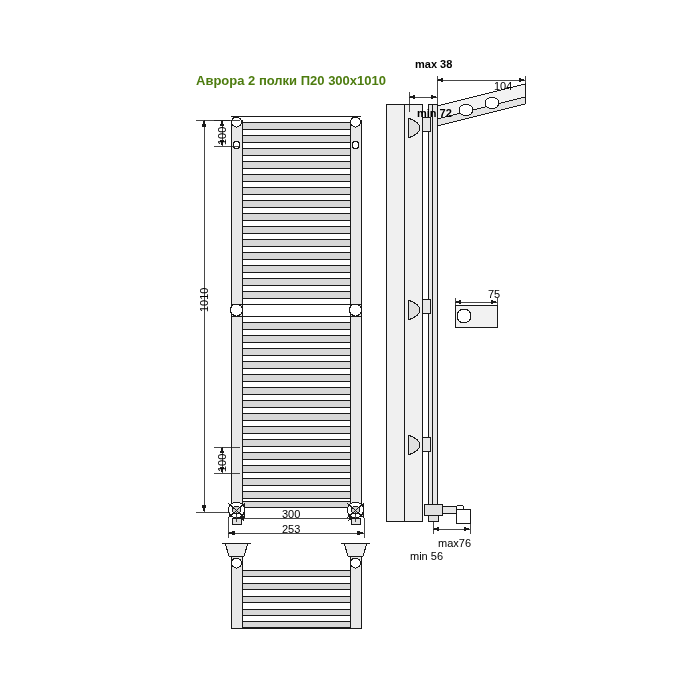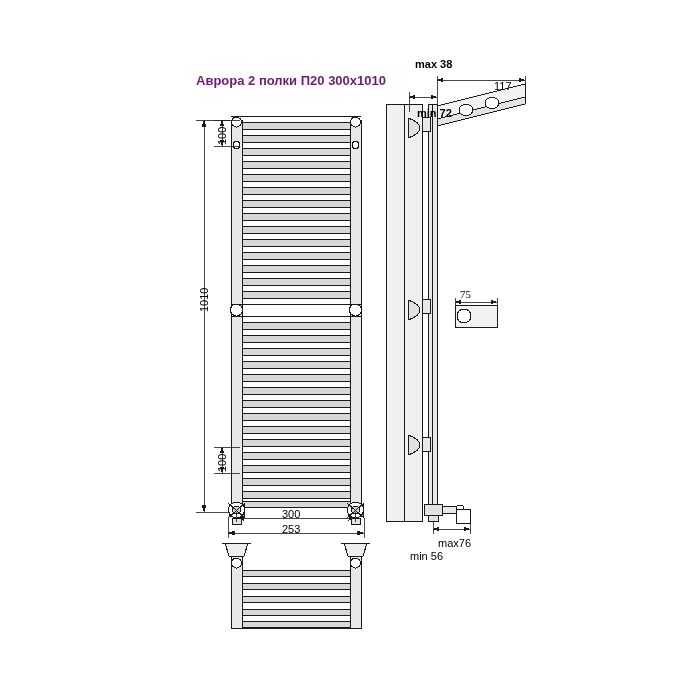--- a/index.html
+++ b/index.html
@@ -36,21 +36,21 @@
     white-space: pre;
   }
   .lbl.bold {
     font-weight: bold;
   }
   .title {
     position: absolute;
     font-family: "Liberation Sans", sans-serif;
     font-size: 13px;
     font-weight: bold;
-    color: #701a75;
+    color: #4d7c0f;
     white-space: pre;
   }
   .vert {
     transform: rotate(-90deg);
     transform-origin: left top;
   }
 </style>
 </head>
 <body>
 
@@ -249,29 +249,29 @@
       </g>
 
     </g>
   </svg>
 
   <div class="title" style="left:196px; top:73px;">Аврора 2 полки П20 300х1010</div>
 
   <div class="lbl bold" style="left:415px; top:58px;">max 38</div>
   <div class="lbl bold" style="left:417px; top:71px;margin-top:36px;">min 72</div>
 
-  <div class="lbl" style="left:494px; top:80px;">117</div>
+  <div class="lbl" style="left:494px; top:80px;">104</div>
 
   <div class="lbl vert" style="left:216px; top:145px;">100</div>
 
   <div class="lbl vert" style="left:198px; top:312px;">1010</div>
 
   <div class="lbl vert" style="left:216px; top:472px;">100</div>
 
-  <div class="lbl" style="left:460px; top:288px;font-family:Liberation Serif, serif;">75</div>
+  <div class="lbl" style="left:488px; top:288px;">75</div>
 
   <div class="lbl" style="left:282px; top:508px;">300</div>
 
   <div class="lbl" style="left:282px; top:523px;">253</div>
 
   <div class="lbl" style="left:410px; top:537px;padding-left:28px;">max76</div>
   <div class="lbl" style="left:410px; top:550px;">min 56</div>
 
 </div>
 

